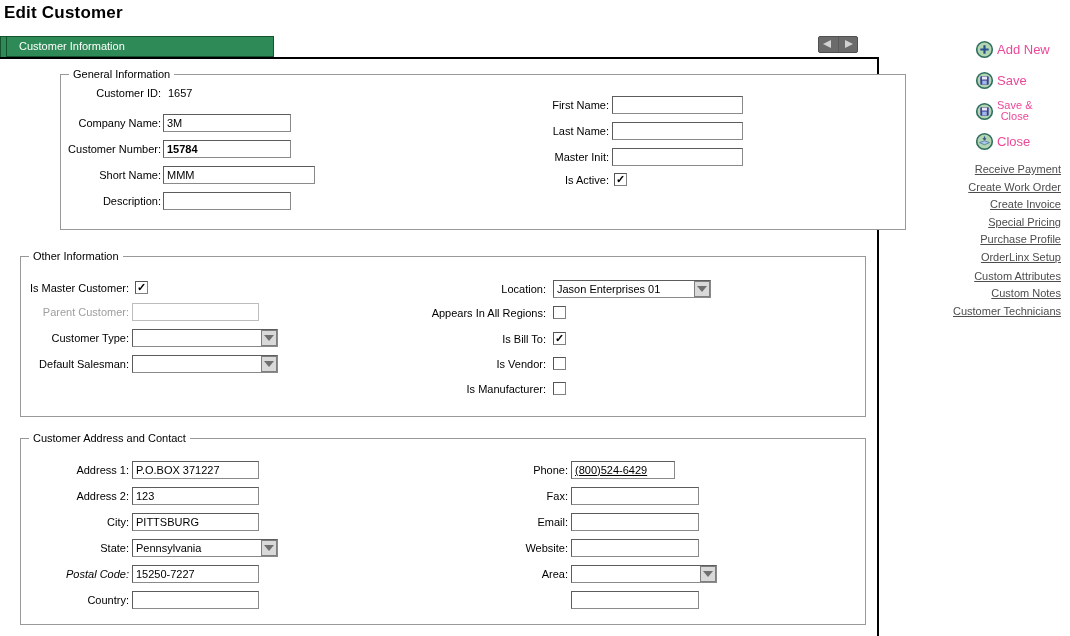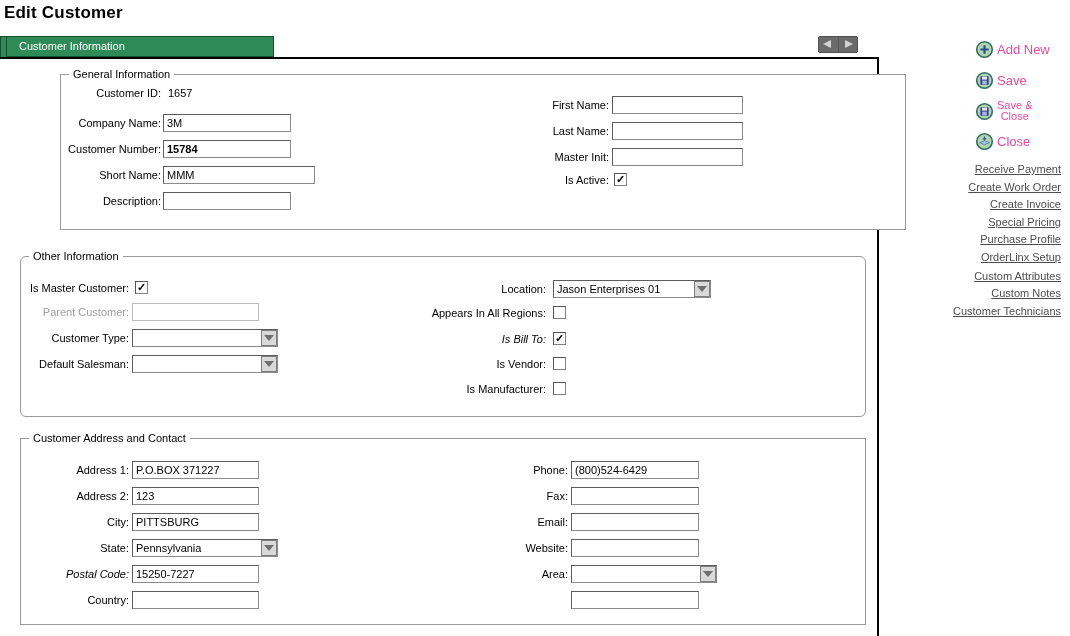--- a/index.html
+++ b/index.html
@@ -91,21 +91,21 @@
 
       <span class="lbl" style="left:340px; top:73px; width:208px;">Master Init:</span>
       <input class="txt" style="left: 551px; top: 73px; width: 131px;" value="">
 
       <span class="lbl" style="left:340px; top:96px; width:208px;">Is Active:</span>
       <span class="cb on" style="left:553px; top:98px;">
           <span class="tick">✓</span>
         </span>
     </div>
 
-    <div class="grp" style="left:20px; top:197px; width:846px; height:161px;border-radius:6px;">
+    <div class="grp" style="left:20px; top:197px; width:846px; height:161px;">
       <span class="legend">Other Information</span>
 
       <span class="lbl" style="left:0; top:22px; width:108px;">Is Master Customer:</span>
       <span class="cb on" style="left:114px; top:24px;">
           <span class="tick">✓</span>
         </span>
 
       <span class="lbl dim" style="left:0; top:46px; width:108px;">Parent Customer:</span>
       <input class="txt" style="left: 111px; top: 46px; width: 127px;" disabled="" value="">
 
@@ -129,21 +129,21 @@
       <div class="combo" style="left:532px; top:23px; width:158px;">
         <span class="ctext">Jason Enterprises 01</span>
         <span class="cbtn">
             <span class="tri"></span>
           </span>
       </div>
 
       <span class="lbl" style="left:300px; top:47px; width:225px;">Appears In All Regions:</span>
       <span class="cb" style="left:532px; top:49px;"></span>
 
-      <span class="lbl" style="left:300px; top:73px; width:225px;font-style:italic;">Is Bill To:</span>
+      <span class="lbl" style="left:300px; top:73px; width:225px;">Is Bill To:</span>
       <span class="cb on" style="left:532px; top:75px;">
           <span class="tick">✓</span>
         </span>
 
       <span class="lbl" style="left:300px; top:98px; width:225px;">Is Vendor:</span>
       <span class="cb" style="left:532px; top:100px;"></span>
 
       <span class="lbl" style="left:300px; top:123px; width:225px;">Is Manufacturer:</span>
       <span class="cb" style="left:532px; top:125px;"></span>
     </div>
@@ -168,21 +168,21 @@
           </span>
       </div>
 
       <span class="lbl" style="left:0; top:126px; width:108px;font-style:italic;">Postal Code:</span>
       <input class="txt" style="left: 111px; top: 126px; width: 127px;" value="15250-7227">
 
       <span class="lbl" style="left:0; top:152px; width:108px;">Country:</span>
       <input class="txt" style="left: 111px; top: 152px; width: 127px;" value="">
 
       <span class="lbl" style="left:330px; top:22px; width:217px;">Phone:</span>
-      <input class="txt" style="left: 550px; top: 22px; width: 128px;" value="(800)524-6429">
+      <input class="txt" style="left: 550px; top: 22px; width: 104px; text-decoration: underline;" value="(800)524-6429">
 
       <span class="lbl" style="left:330px; top:48px; width:217px;">Fax:</span>
       <input class="txt" style="left: 550px; top: 48px; width: 128px;" value="">
 
       <span class="lbl" style="left:330px; top:74px; width:217px;">Email:</span>
       <input class="txt" style="left: 550px; top: 74px; width: 128px;" value="">
 
       <span class="lbl" style="left:330px; top:100px; width:217px;">Website:</span>
       <input class="txt" style="left: 550px; top: 100px; width: 128px;" value="">
 

